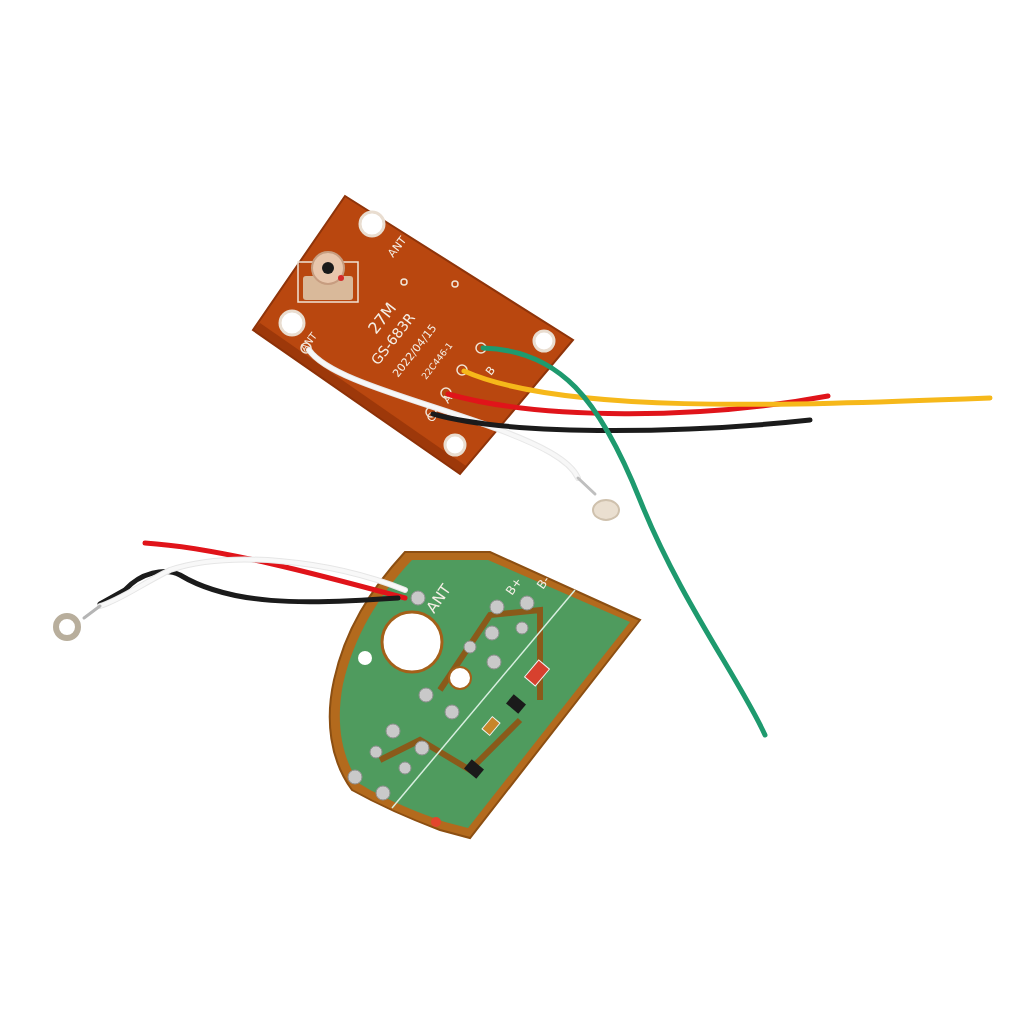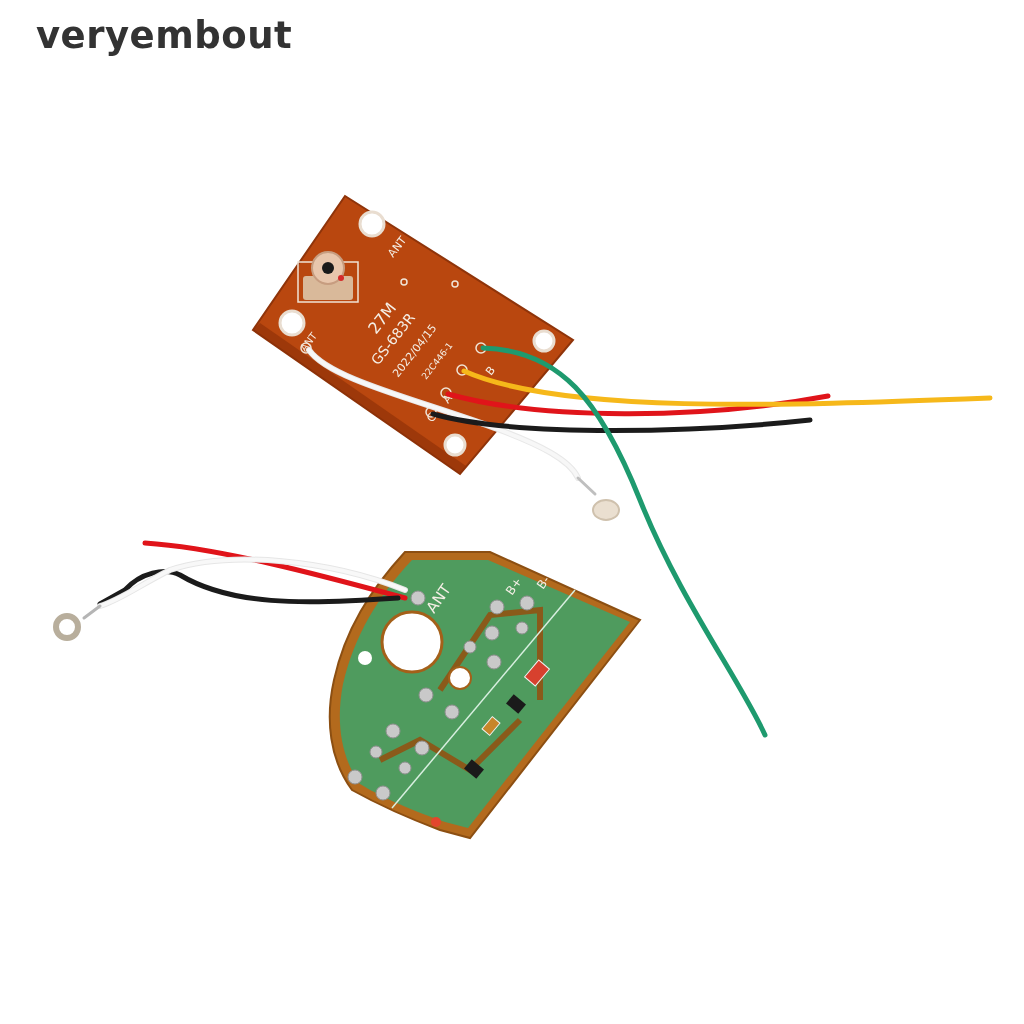--- a/index.html
+++ b/index.html
@@ -5,21 +5,20 @@
   html,body{margin:0;padding:0;background:#ffffff;}
   #stage{position:relative;width:1024px;height:1024px;overflow:hidden;background:#ffffff;}
   .watermark{position:absolute;left:36px;top:14px;font-family:"DejaVu Sans",sans-serif;font-weight:bold;font-size:37px;color:#333333;letter-spacing:0.5px;}
   svg{position:absolute;left:0;top:0;}
   .pcbtext{font-family:"DejaVu Sans",sans-serif;fill:#f5efe6;}
 </style>
 </head>
 <body>
 
 <div id="stage">
-  <div class="watermark">veryembout</div>
 
   <svg width="1024" height="1024" viewBox="0 0 1024 1024">
 
     <g>
       <polygon points="345,196 573,340 460,474 253,330" fill="#b9470f" stroke="#8f340a" stroke-width="2"></polygon>
 
       <polygon points="253,330 460,474 466,466 260,323" fill="#8a2f06" opacity="0.6"></polygon>
 
       <circle cx="372" cy="224" r="12" fill="#ffffff" stroke="#e9ddd0" stroke-width="3"></circle>
       <circle cx="292" cy="323" r="12" fill="#ffffff" stroke="#e9ddd0" stroke-width="3"></circle>

